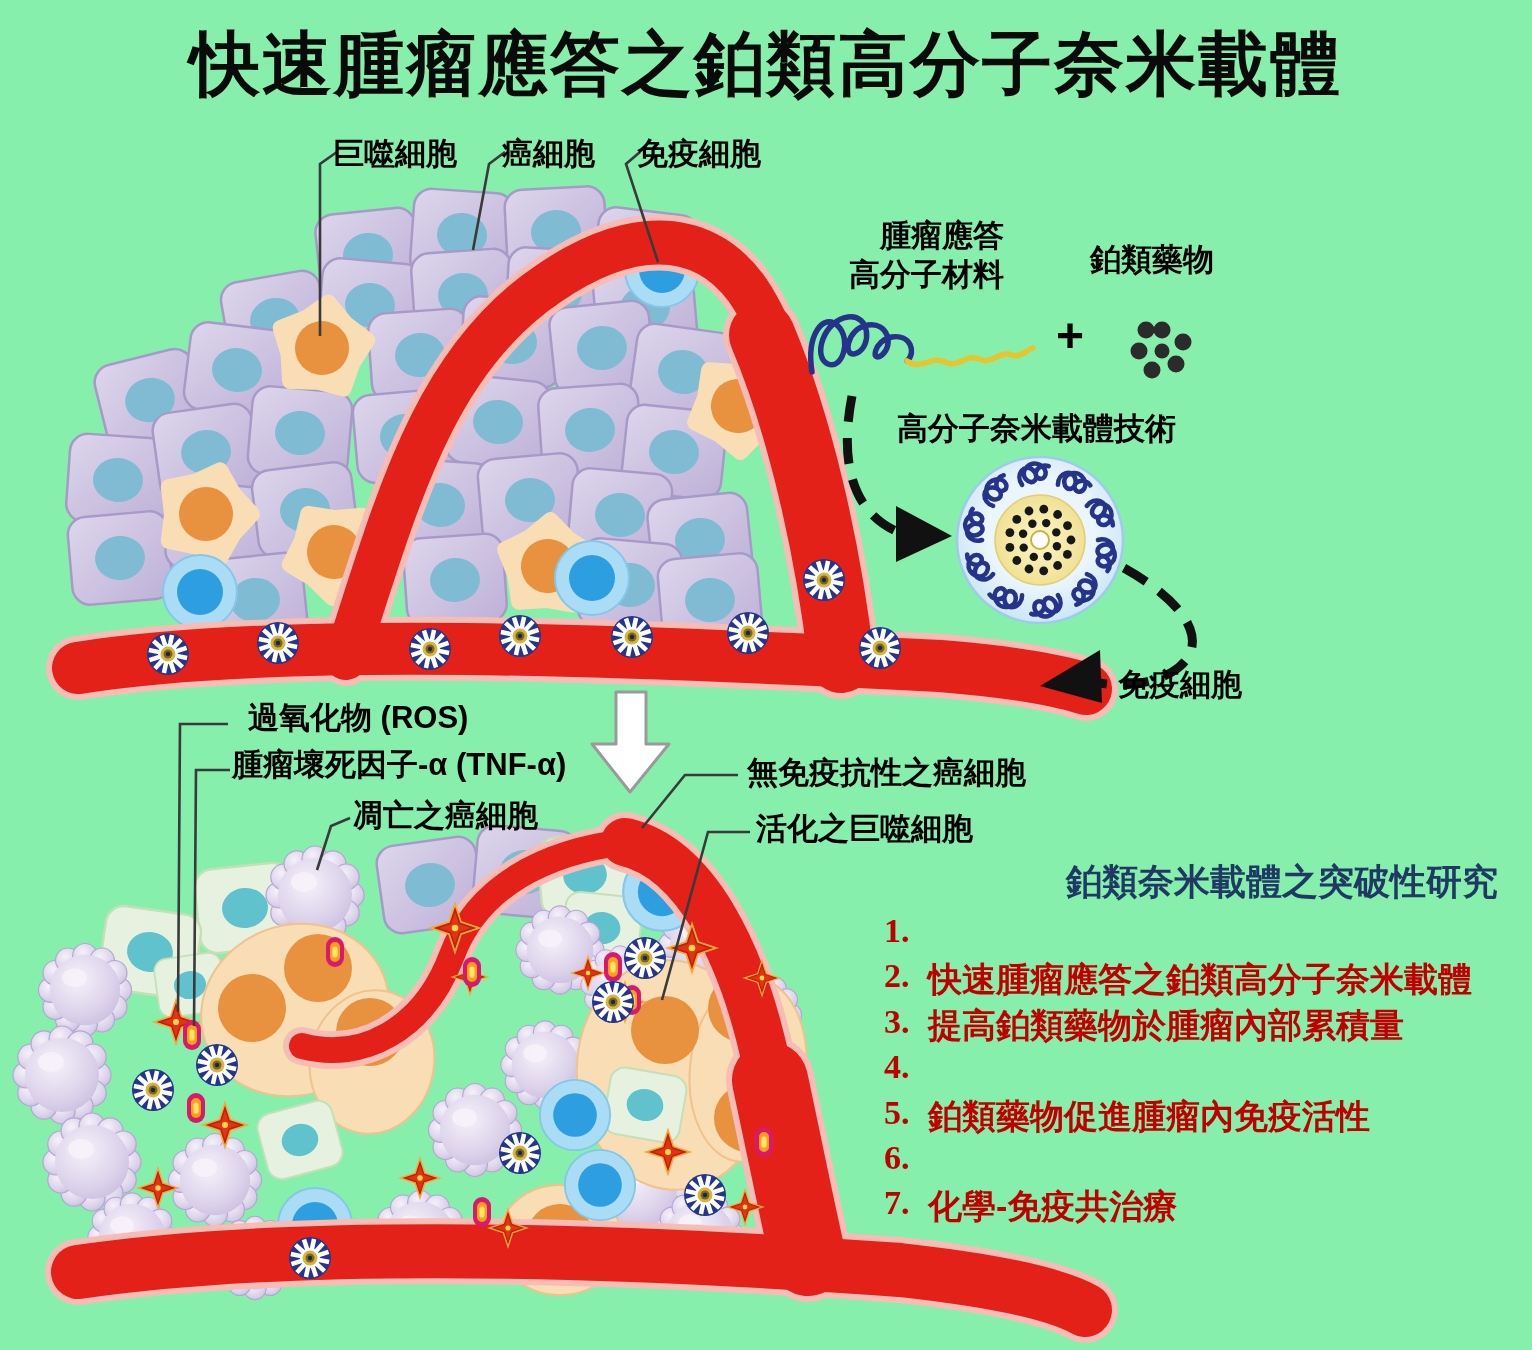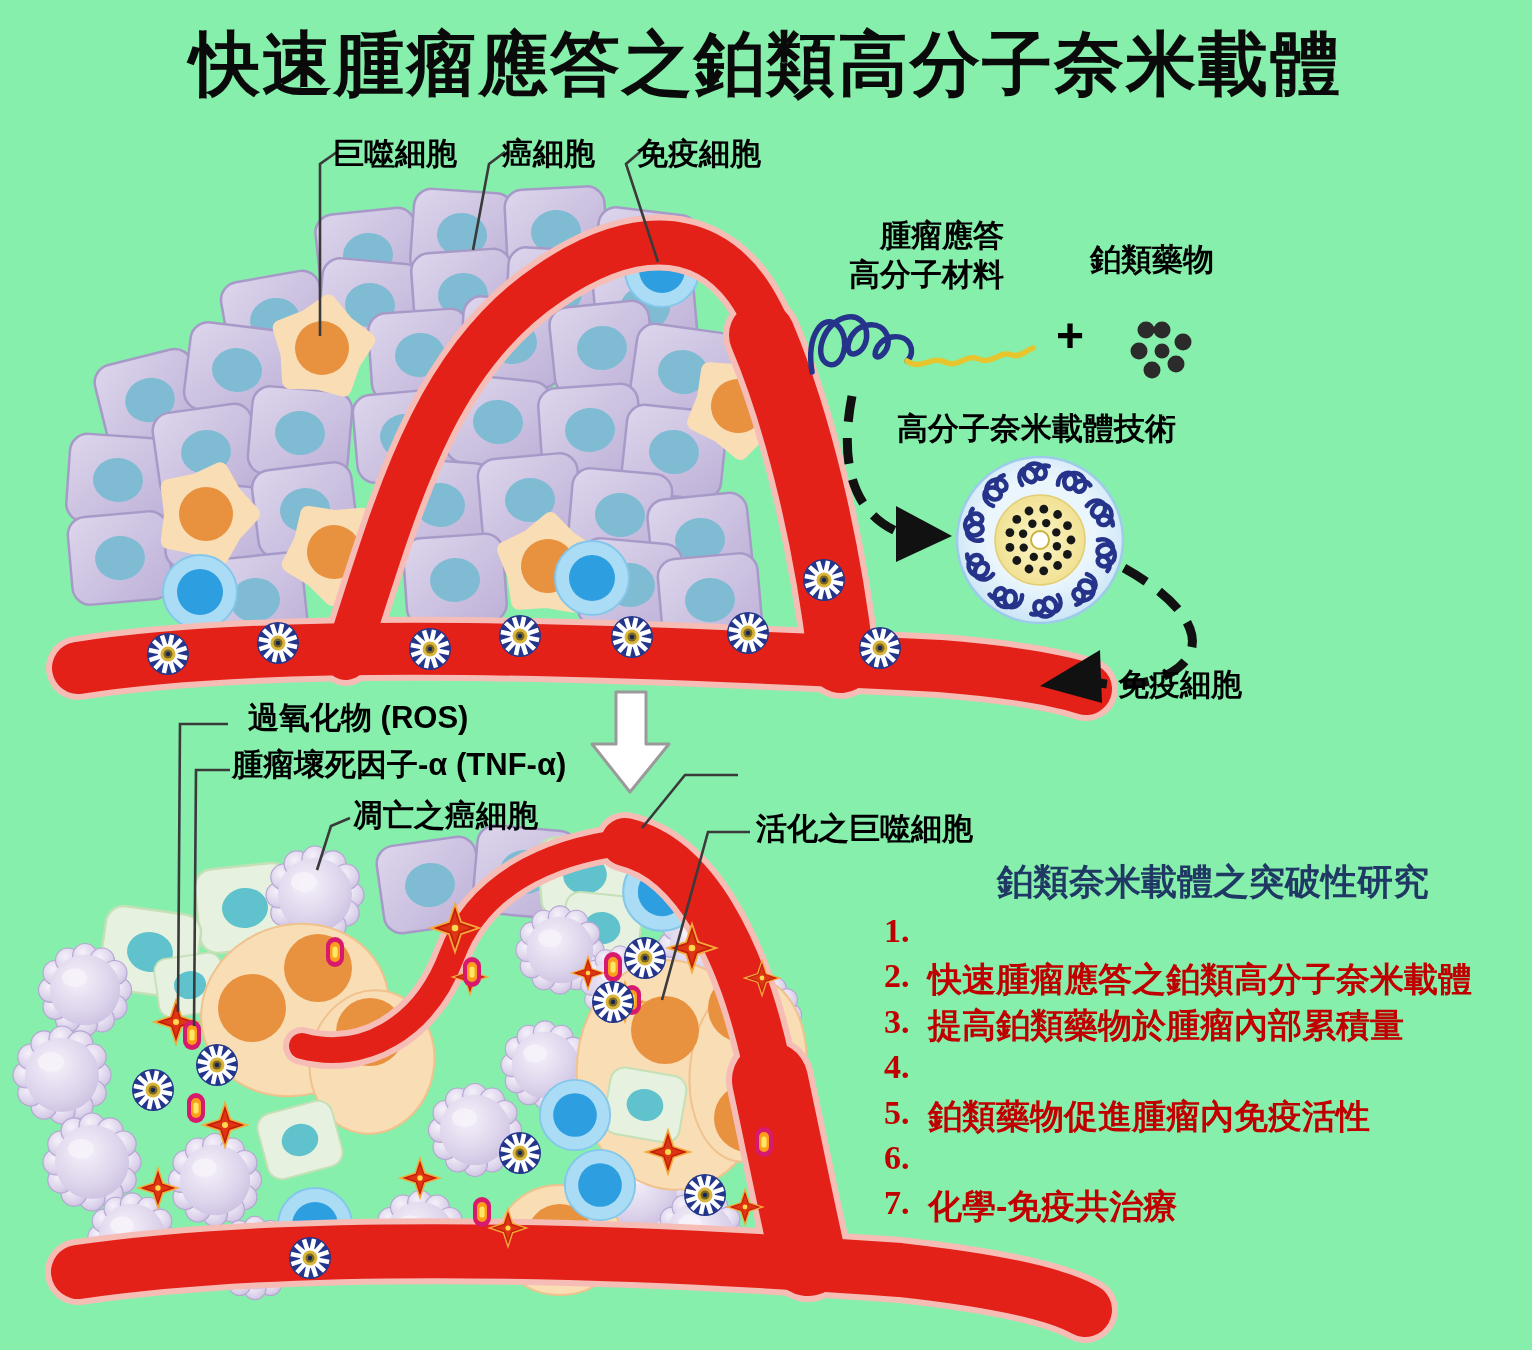--- a/index.html
+++ b/index.html
@@ -18,21 +18,21 @@
   .l-poly{left:816px;top:216px;width:188px;text-align:right;line-height:39px}
   .l-drug{left:1090px;top:242px}
   .l-plus{left:1056px;top:308px;font-size:48px;font-weight:800}
   .l-tech{left:897px;top:411px}
   .l-iv{left:1118px;top:667px}
   .l-ros{left:248px;top:700px}
   .l-tnf{left:232px;top:747px}
   .l-apo{left:352px;top:798px}
   .l-noi{left:747px;top:755px}
   .l-act{left:756px;top:811px}
-  .r-head{position:absolute;left:928px;top:858px;width:570px;text-align:center;
+  .r-head{position:absolute;left:928px;top:858px;width:570px;text-align:right;
           font-size:36px;font-weight:800;color:var(--navy);white-space:nowrap;}
   .r-list{position:absolute;left:884px;top:912px;}
   .ritem{display:flex;align-items:flex-start;height:45.4px;color:var(--listred);
          font-size:34px;font-weight:700;white-space:nowrap;}
   .rnum{font-family:"Liberation Serif", serif;font-weight:700;min-width:44px;}
 </style>
 </head>
 <body>
 
 <div class="stage">
@@ -344,20 +344,21 @@
     <div>高分子材料</div>
   </div>
   <div class="lbl l-drug">鉑類藥物</div>
   <div class="lbl l-plus">+</div>
   <div class="lbl l-tech">高分子奈米載體技術</div>
   <div class="lbl l-iv">免疫細胞</div>
 
   <div class="lbl l-ros">過氧化物 (ROS)</div>
   <div class="lbl l-tnf">腫瘤壞死因子-α (TNF-α)</div>
   <div class="lbl l-apo">凋亡之癌細胞</div>
+  <div class="lbl l-noi">無免疫抗性之癌細胞</div>
   <div class="lbl l-act">活化之巨噬細胞</div>
 
   <div class="r-head">鉑類奈米載體之突破性研究</div>
   <div class="r-list" id="rlist">
       <div class="ritem">
         <span class="rnum">1.</span>
       </div>
       <div class="ritem">
         <span class="rnum">2.</span>
         <span class="rtxt">快速腫瘤應答之鉑類高分子奈米載體</span>

